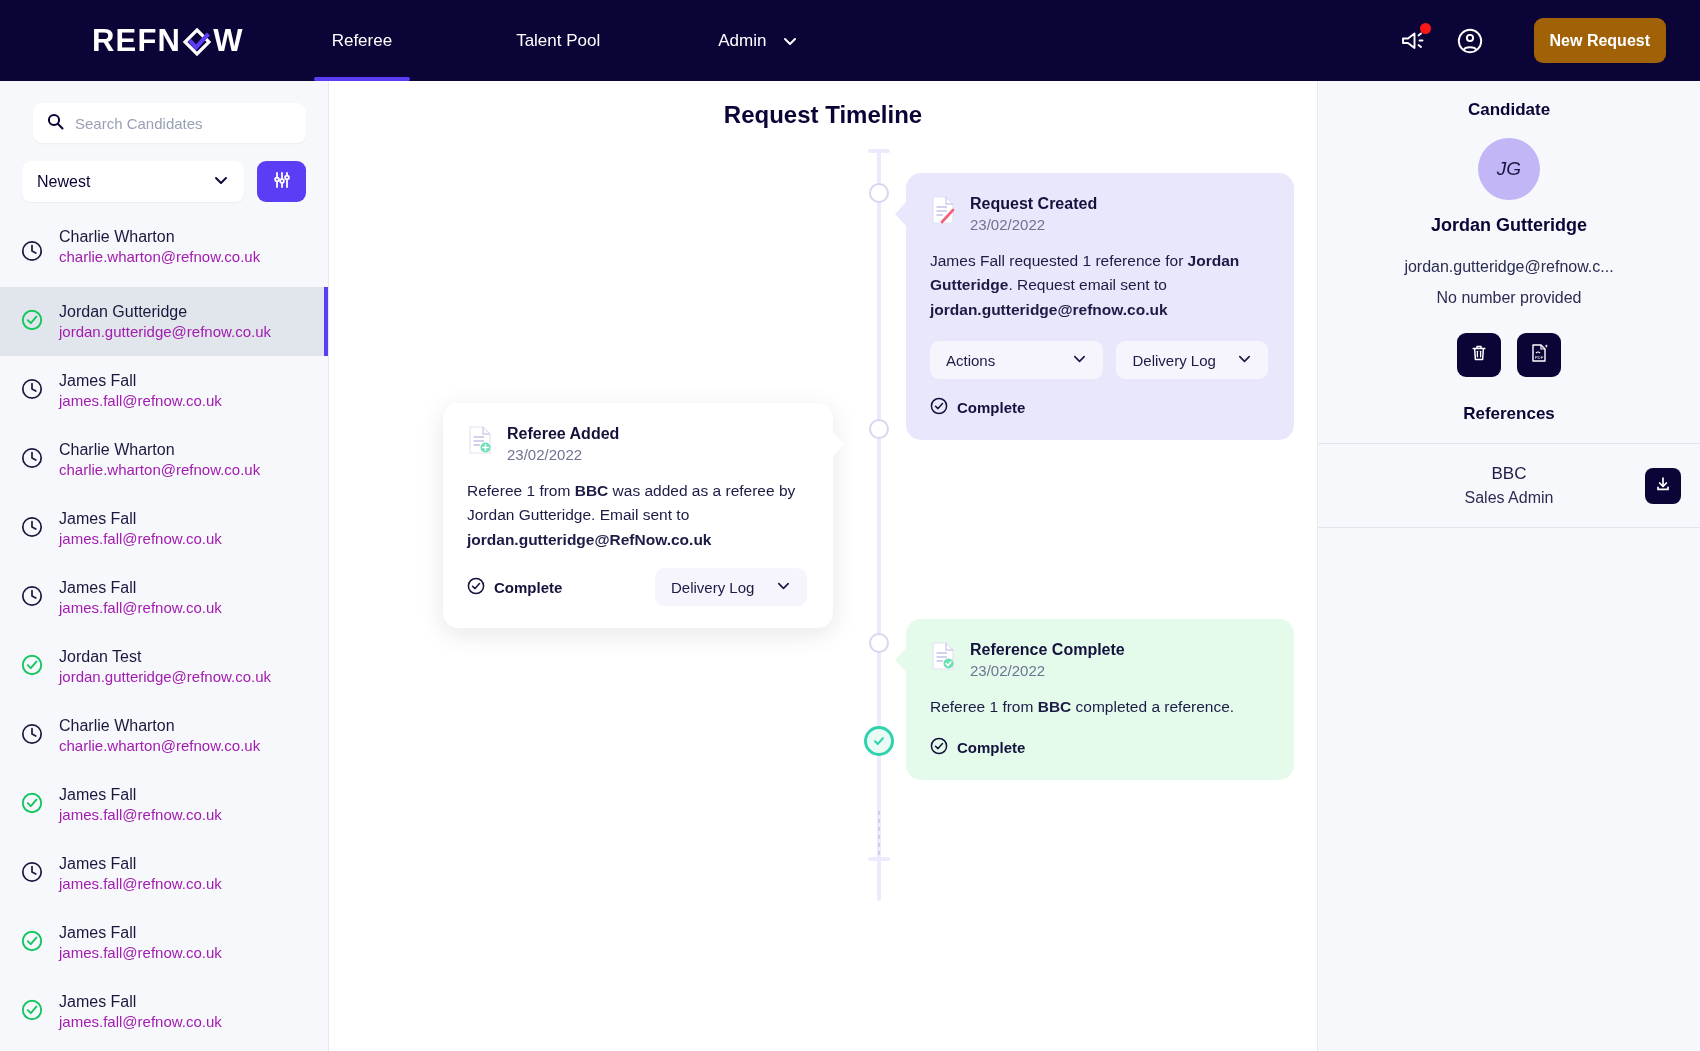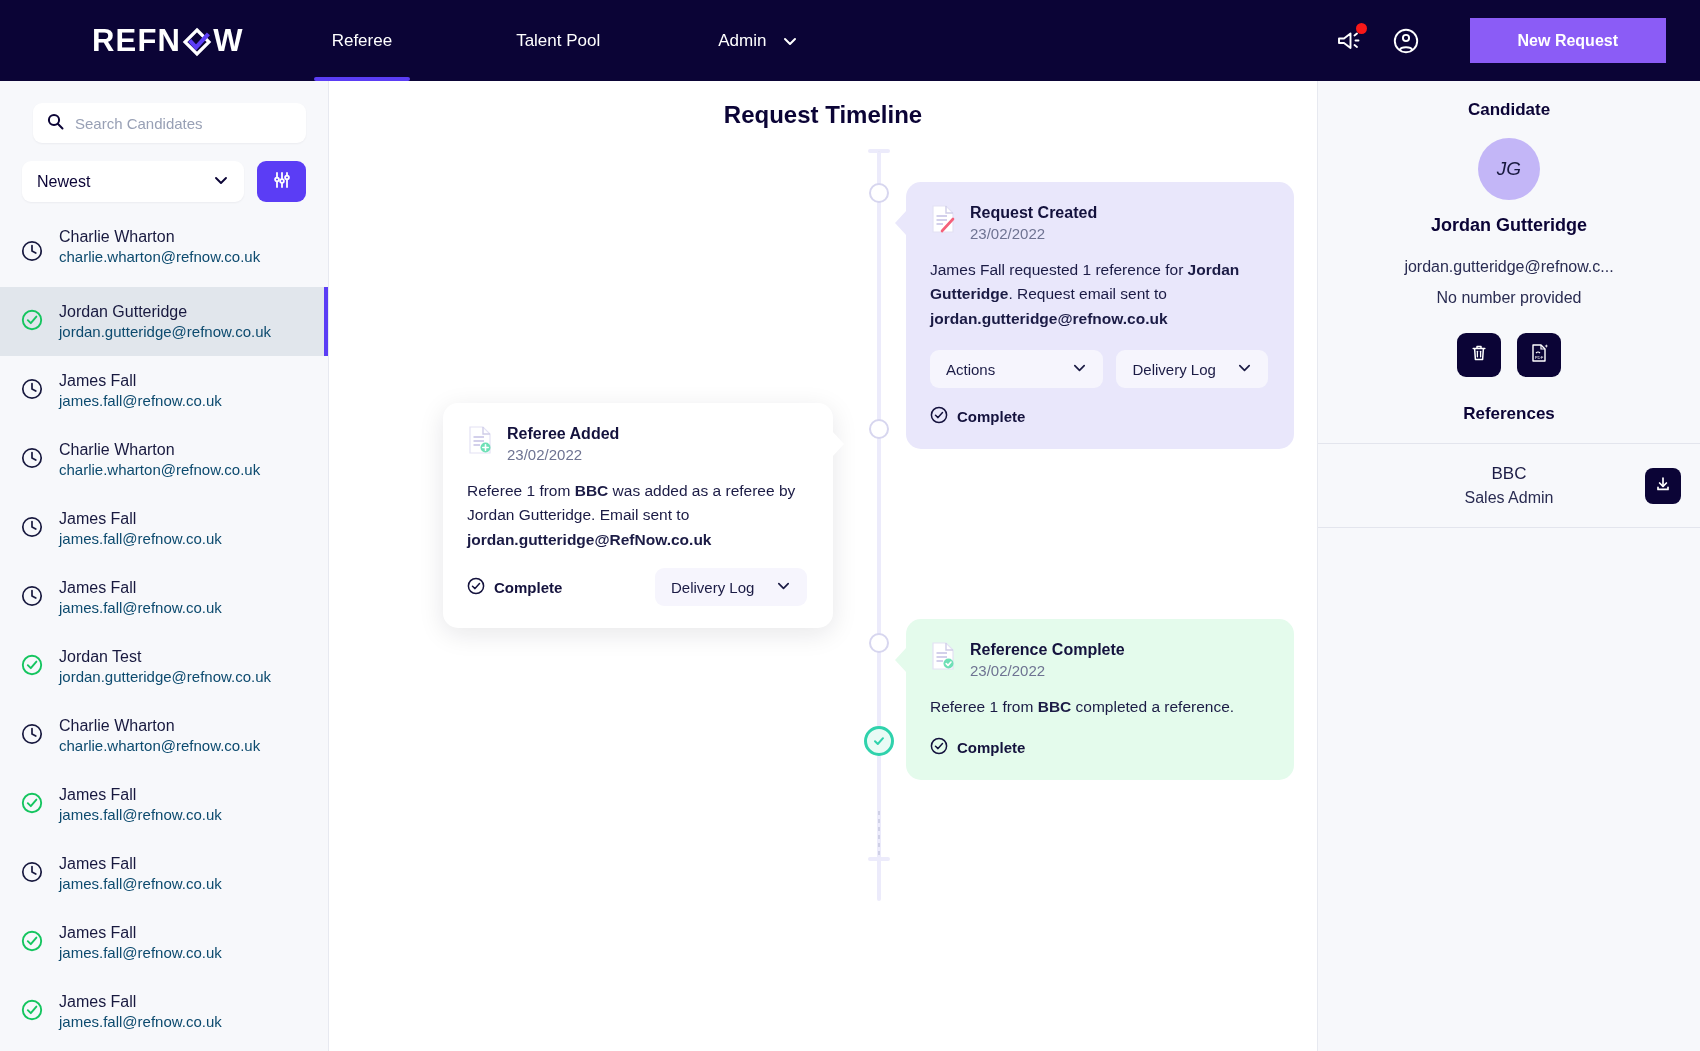--- a/index.html
+++ b/index.html
@@ -35,22 +35,22 @@
   .nav-caret { margin-left: 16px; display: inline-flex; }
   .nav-right {
     margin-left: auto; display: flex; align-items: center; gap: 28px; margin-right: 34px;
   }
   .icon-btn { position: relative; cursor: pointer; display: flex; align-items: center; }
   .notif-dot {
     position: absolute; top: -5px; right: -3px; width: 11px; height: 11px;
     border-radius: 50%; background: #f91818;
   }
   .new-request-btn {
-    background: #8b5cf6; color: #fff; border: none; border-radius: 0;
-    height: 45px; padding: 0 48px; font-size: 16px; font-weight: 700;
+    background: #a16207; color: #fff; border: none; border-radius: 9px;
+    height: 45px; padding: 0 16px; font-size: 16px; font-weight: 700;
     font-family: "Liberation Sans", sans-serif; cursor: pointer; margin-left: 22px;
   }
 
   
   .body { flex: 1; display: flex; min-height: 0; }
 
   
   .sidebar {
     width: 329px; flex: 0 0 329px; background: #f7f8fb;
     border-right: 1px solid #e7e9f0; display: flex; flex-direction: column;
@@ -83,21 +83,21 @@
     display: flex; align-items: center; gap: 15px; padding: 11px 16px 11px 20px;
     min-height: 69px; cursor: pointer; position: relative;
   }
   .cand-item.selected { background: #e1e6ec; }
   .cand-item.selected::after {
     content: ""; position: absolute; right: 0; top: 0; bottom: 0; width: 4px;
     background: #5b3df5;
   }
   .cand-texts { display: flex; flex-direction: column; gap: 2px; min-width: 0; }
   .cand-name { font-size: 16px; color: #18193f; font-weight: 400; }
-  .cand-email { font-size: 15px; color: #0c4a6e; }
+  .cand-email { font-size: 15px; color: #a21caf; }
   .cand-item.first .cand-name { margin-top: -12px; }
 
   
   .main { flex: 1; background: #fff; position: relative; overflow: hidden; }
   .main-head { text-align: center; padding-top: 20px; }
   .main-title { font-size: 24px; font-weight: 700; color: #0b0436; }
   .main-sub { font-size: 15px; color: #6a6f8c; margin-top: 6px; }
 
   .timeline { position: absolute; inset: 0; }
   .tl-line {
@@ -139,21 +139,21 @@
   .card.purple { background: #e9e7fb; }
   .card.white  { background: #fff; box-shadow: 0 6px 26px rgba(16,24,40,.10); }
   .card.green  { background: #e4fbec; }
   .card::before {
     content: ""; position: absolute; top: 28px; width: 0; height: 0;
     border-top: 13px solid transparent; border-bottom: 13px solid transparent;
   }
   .card.right::before { left: -11px; border-right: 12px solid var(--tip); }
   .card.left::before  { right: -11px; border-left: 12px solid var(--tip); }
 
-  .card.c1 { left: 577px; top: 101px; width: 388px; --tip: #e9e7fb; }
+  .card.c1 { left: 577px; top: 92px; width: 388px; --tip: #e9e7fb; }
   .card.c2 { left: 114px; top: 322px; width: 390px; --tip: #ffffff; }
   .card.c3 { left: 577px; top: 538px; width: 388px; --tip: #e4fbec; }
 
   .card-head { display: flex; align-items: flex-start; gap: 14px; }
   .card-title { font-size: 16px; font-weight: 700; color: #14123d; }
   .card-date { font-size: 15px; color: #6e7392; margin-top: 3px; }
   .card-body {
     font-size: 15.5px; line-height: 1.58; color: #1b1b45; margin-top: 16px;
   }
   .card-body b { font-weight: 700; }

